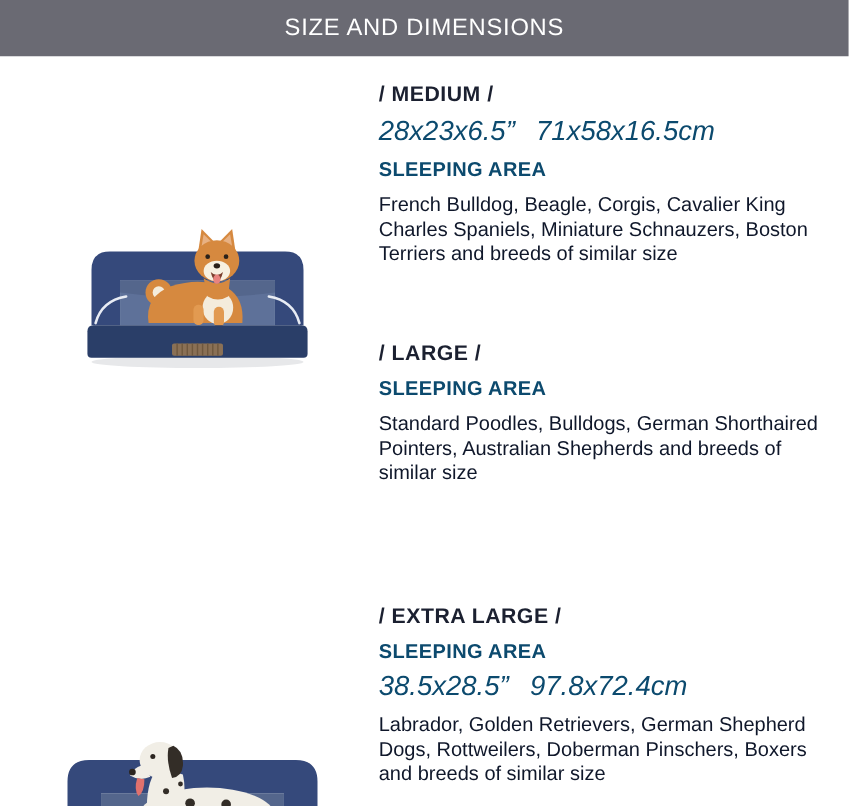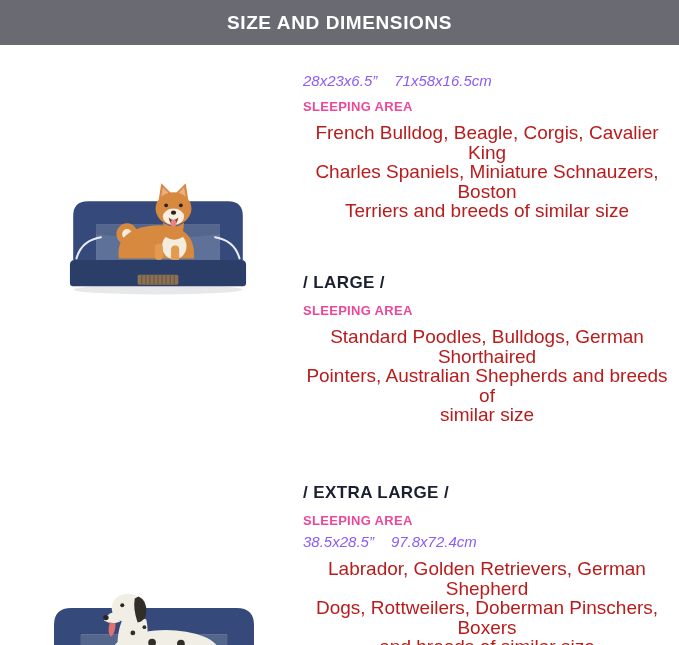--- a/index.html
+++ b/index.html
@@ -8,45 +8,44 @@
     font-family:"Liberation Sans", sans-serif;position:relative;
   }
   .page{position:absolute;inset:0;}
 
   
   .banner{
     position:absolute;top:0;left:0;width:679px;height:45px;
     background:#6a6a73;display:flex;align-items:center;justify-content:center;
   }
   .banner h1{
-    margin:0;color:#ffffff;font-size:19px;font-weight:bold;letter-spacing:0.6px;
+    margin:0;color:#ffffff;font-size:19px;font-weight:normal;letter-spacing:0.6px;
   }
 
   
   .row{position:absolute;left:0;width:679px;}
   .row-1{top:66px;}
   .row-2{top:273px;}
   .row-3{top:483px;}
 
   .info{position:absolute;left:303px;top:0;width:368px;}
   .size-title{
     margin:0;font-size:17px;font-weight:bold;color:#1b2030;letter-spacing:0.4px;
   }
   .dims{
-    margin:6px 0 0 0;font-style:italic;font-size:15px;color:#8b5cf6;
+    margin:6px 0 0 0;font-style:italic;font-size:22px;color:#0c4a6e;
   }
   .dims span + span{margin-left:17px;}
   .sleep-label{
-    margin:10px 0 0 0;font-size:13px;font-weight:bold;color:#ec4899;letter-spacing:0.3px;
+    margin:10px 0 0 0;font-size:16px;font-weight:bold;color:#0c4a6e;letter-spacing:0.3px;
   }
   .dims.second{margin-top:5px;}
   .breeds{
-    margin:9px 0 0 0;font-size:19px;line-height:19.5px;color:#b91c1c;
+    margin:9px 0 0 0;font-size:16px;line-height:19.5px;color:#0f172a;
     white-space:pre-line;
-    text-align:center;
   }
 
   
   .photo{position:absolute;margin:0;padding:0;}
   .photo-1{left:52px;top:96px;width:212px;height:139px;}
   .photo-2{left:29px;top:289px;width:250px;height:163px;}
   .photo svg{display:block;width:100%;height:100%;}
 </style>
 </head>
 <body>
@@ -89,20 +88,21 @@
         <g>
           <path d="M22,148 V126 Q22,120 28,120 H232 Q238,120 238,126 V148 Q238,152 234,152 H26 Q22,152 22,148 Z" fill="#2a3e68"></path>
           <path d="M30,118 Q36,96 60,92" stroke="#e8ecf4" stroke-width="2.5" fill="none" stroke-linecap="round"></path>
           <path d="M230,118 Q224,96 200,92" stroke="#e8ecf4" stroke-width="2.5" fill="none" stroke-linecap="round"></path>
           <rect x="105" y="138" width="50" height="12" rx="2" fill="#8a7055"></rect>
           <path d="M110,138 V150 M115,138 V150 M120,138 V150 M125,138 V150 M130,138 V150 M135,138 V150 M140,138 V150 M145,138 V150 M150,138 V150" stroke="#6f583e" stroke-width="1.4"></path>
         </g>
       </svg>
     </figure>
     <div class="info">
+      <h2 class="size-title">/ MEDIUM /</h2>
       <p class="dims">
         <span>28x23x6.5”</span><span>71x58x16.5cm</span>
       </p>
       <h3 class="sleep-label">SLEEPING AREA</h3>
       <p class="breeds">French Bulldog, Beagle, Corgis, Cavalier King
 Charles Spaniels, Miniature Schnauzers, Boston
 Terriers and breeds of similar size</p>
     </div>
   </section>
 

